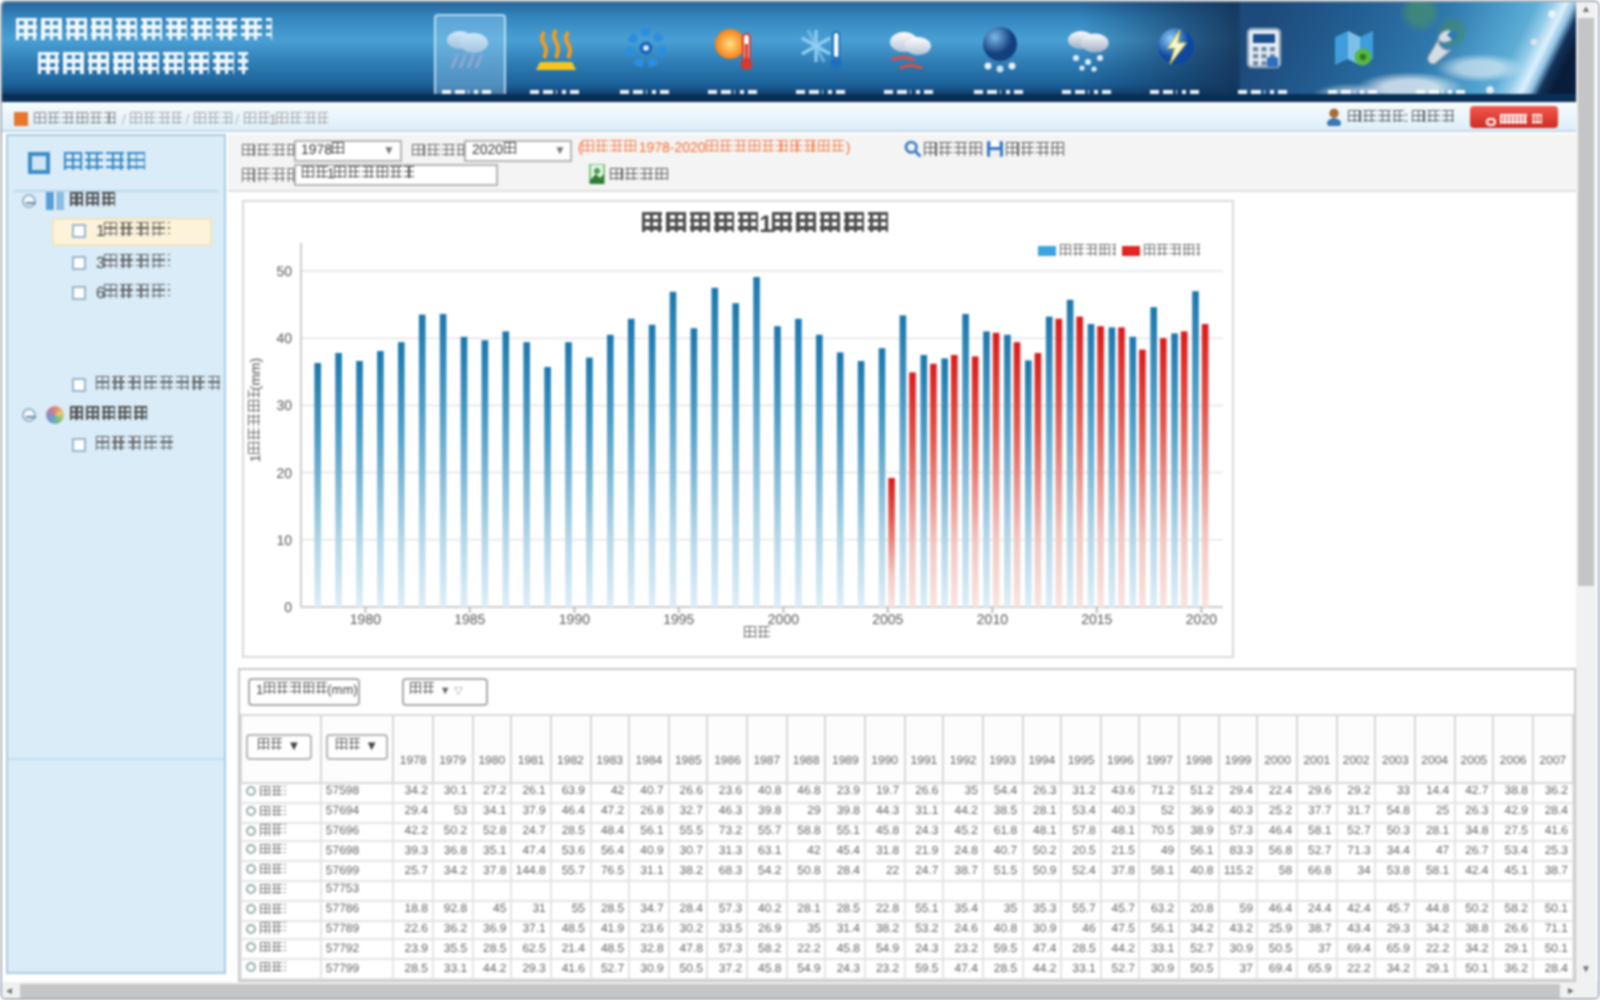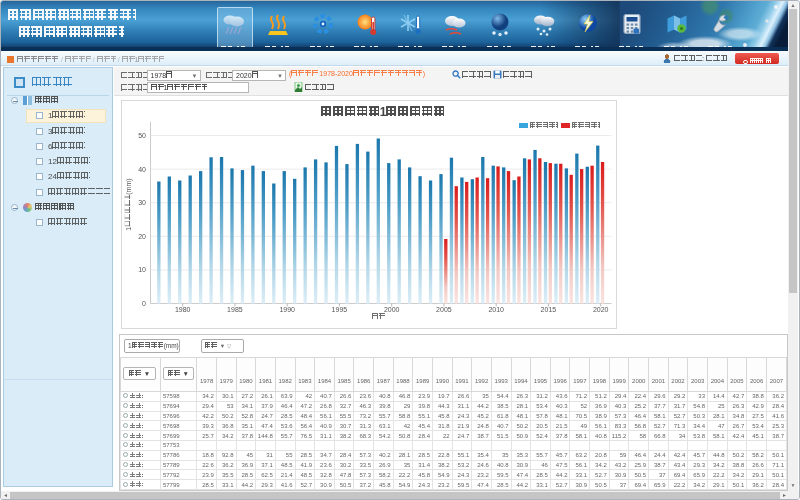--- a/index.html
+++ b/index.html
@@ -252,28 +252,20 @@
         <i class="icchk" style="left:32px"></i>
         <span class="tlab" style="left:44px"><b class="dg">1</b><span class="zh" style="width:33px"></span></span>
       </div>
       <div class="trow" style="top:58px">
         <i class="icchk" style="left:32px"></i>
         <span class="tlab" style="left:44px"><b class="dg">3</b><span class="zh" style="width:33px"></span></span>
       </div>
       <div class="trow" style="top:73px">
         <i class="icchk" style="left:32px"></i>
         <span class="tlab" style="left:44px"><b class="dg">6</b><span class="zh" style="width:33px"></span></span>
-      </div>
-      <div class="trow" style="top:88px">
-        <i class="icchk" style="left:32px"></i>
-        <span class="tlab" style="left:44px"><b class="dg">12</b><span class="zh" style="width:33px"></span></span>
-      </div>
-      <div class="trow" style="top:103px">
-        <i class="icchk" style="left:32px"></i>
-        <span class="tlab" style="left:44px"><b class="dg">24</b><span class="zh" style="width:33px"></span></span>
       </div>
       <div class="trow" style="top:119px">
         <i class="icchk" style="left:32px"></i>
         <span class="tlab" style="left:44px"><span class="zh" style="width:62px"></span></span>
       </div>
       <div class="trow" style="top:134px">
         <i class="expc" style="left:7px"></i>
         <i class="icwheel" style="left:19px"></i>
         <span class="tlab" style="left:31px"><span class="zh zb" style="width:40px"></span></span>
       </div>

